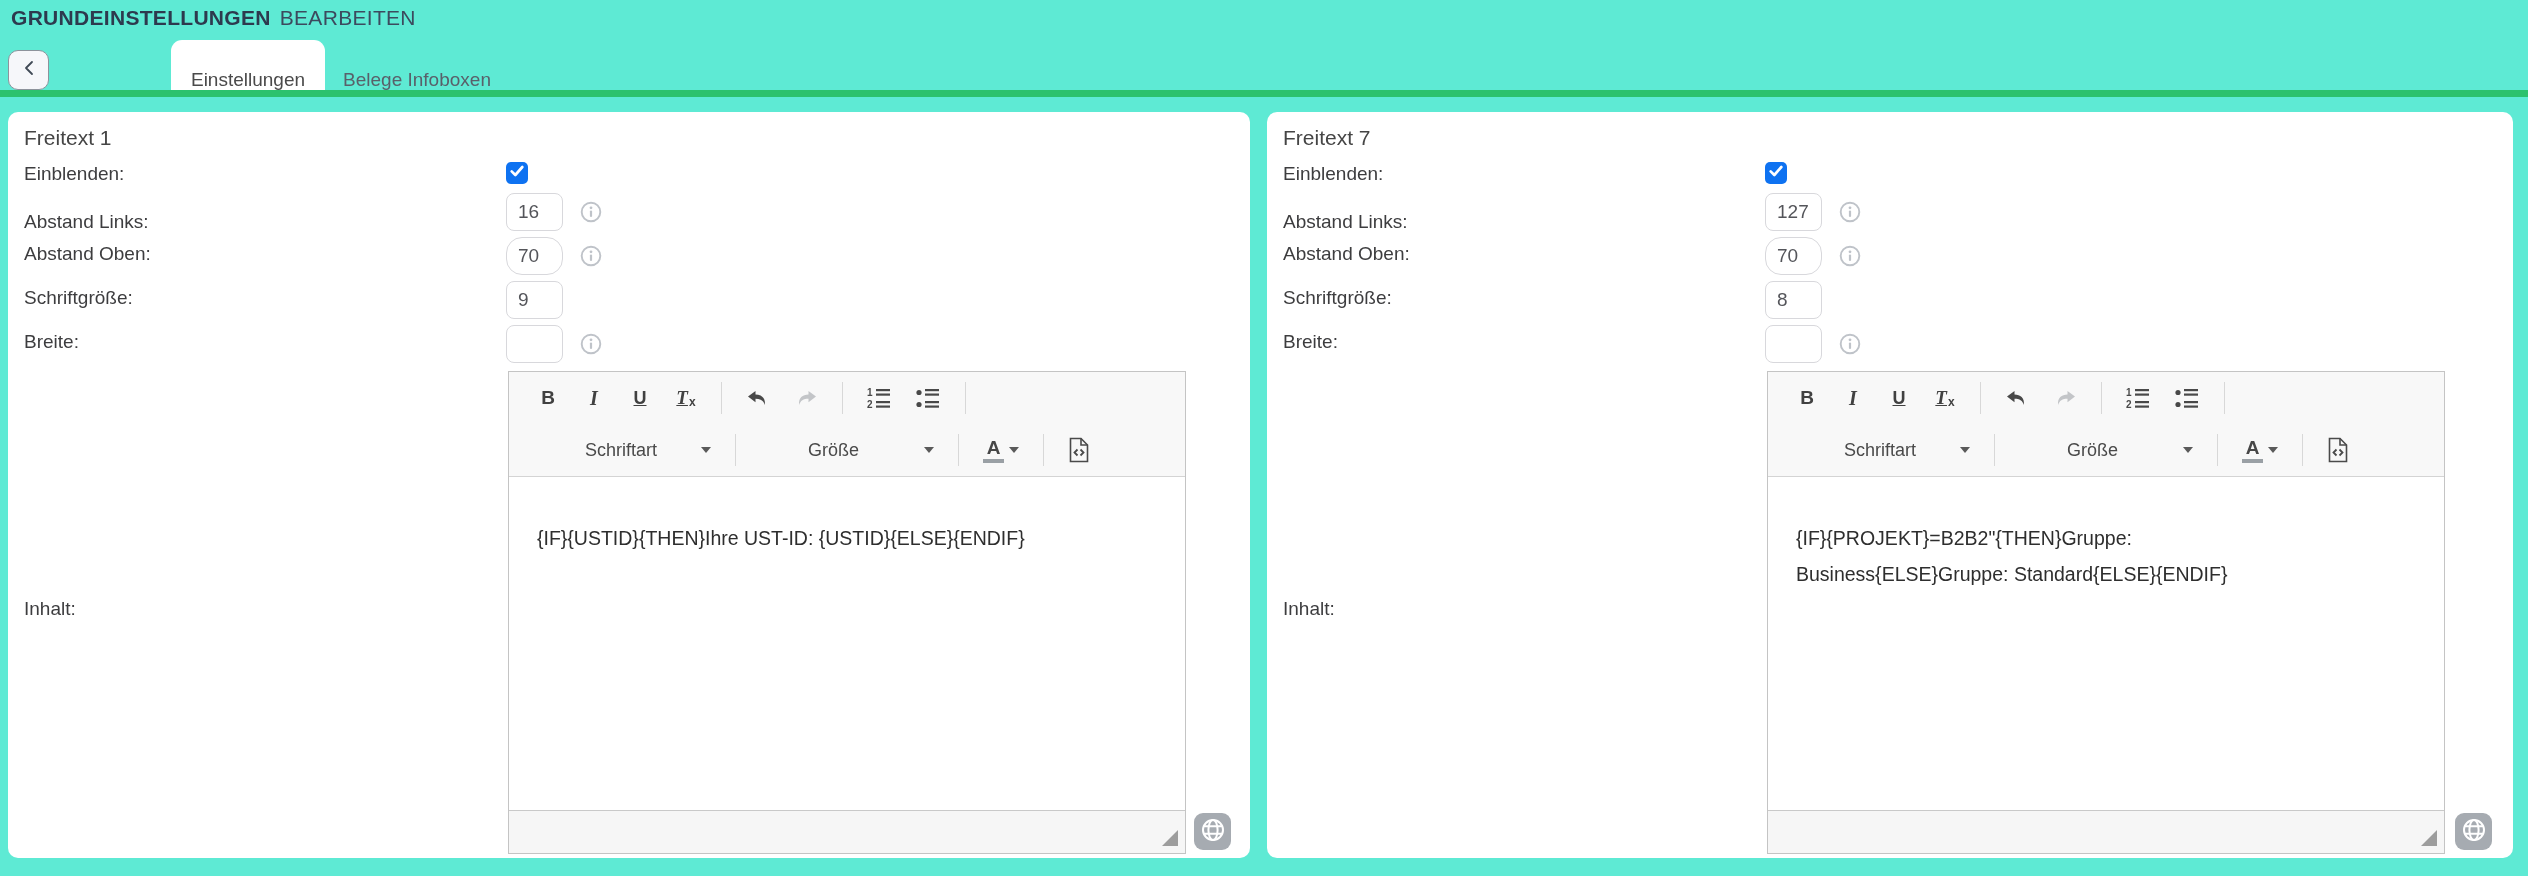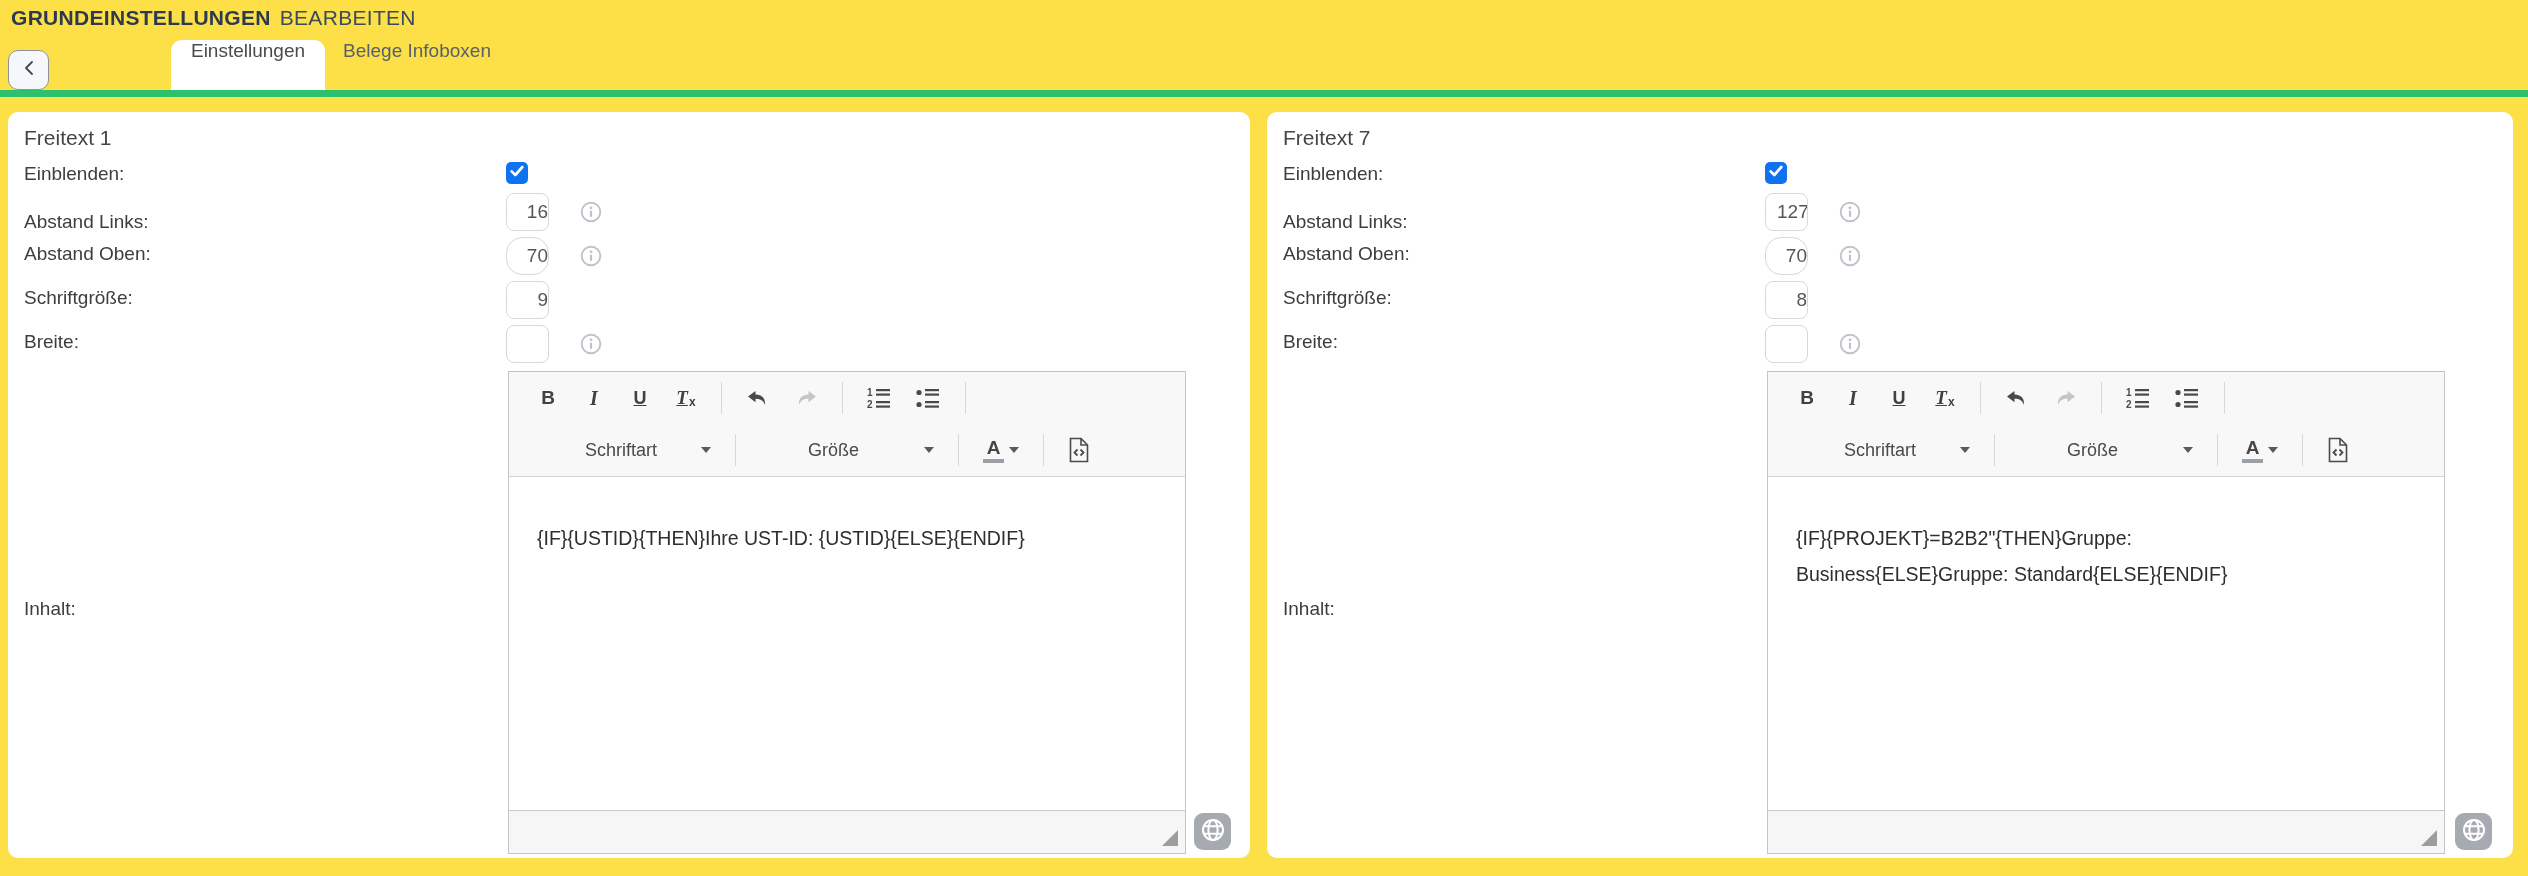--- a/index.html
+++ b/index.html
@@ -1,43 +1,43 @@
 <!DOCTYPE html>
 <html><head>
 <meta charset="utf-8">
 <style>
   html,body{margin:0;padding:0;background:#f3f4f8;font-family:"Liberation Sans",sans-serif;}
-  .page{position:relative;width:2528px;height:876px;background:#fde047;overflow:hidden;}
+  .page{position:relative;width:2528px;height:876px;background:#5eead4;overflow:hidden;}
 
   
   .page-title{position:absolute;left:11px;top:6px;font-size:21px;letter-spacing:.3px;white-space:nowrap;}
   .page-title .t-main{font-weight:700;color:#2d3a4e;}
   .page-title .t-sub{font-weight:400;color:#3c4a5e;margin-left:9px;}
   .back-btn{position:absolute;left:8px;top:50px;width:41px;height:40px;border:1.5px solid #8d939c;border-radius:10px;
     display:flex;align-items:center;justify-content:center;background:#f6f7fa;box-sizing:border-box;cursor:pointer;}
-  .tab{position:absolute;top:40px;height:51px;display:flex;align-items:flex-start;justify-content:center;
+  .tab{position:absolute;top:40px;height:51px;display:flex;align-items:flex-end;justify-content:center;
     font-size:19px;cursor:pointer;}
   .tab.active{left:171px;width:154px;background:#ffffff;border-radius:11px 11px 0 0;color:#4a4a4a;}
   .tab.inactive{left:327px;width:180px;color:#59606a;}
   .green-rule{position:absolute;left:0;top:90px;width:2528px;height:7px;background:#2cc26d;}
 
   
   .panel{position:absolute;top:112px;height:746px;background:#fff;border-radius:10px;}
   .panel.p1{left:8px;width:1242px;text-decoration:underline;}
   .panel.p2{left:1267px;width:1246px;}
   .panel-title{position:absolute;left:16px;top:14px;font-size:21px;color:#454545;}
   .row-label{position:absolute;left:16px;font-size:19px;line-height:24px;color:#3d3d3f;white-space:nowrap;}
   .lbl-einblenden{top:50px;} .lbl-links{top:98px;} .lbl-oben{top:130px;}
   .lbl-schrift{top:174px;} .lbl-breite{top:218px;} .lbl-inhalt{top:485px;}
 
   .checkbox{position:absolute;left:498px;top:50px;width:22px;height:22px;border-radius:5px;background:#0e72f1;
     display:flex;align-items:center;justify-content:center;cursor:pointer;}
-  .num-input{position:absolute;left:498px;width:43px;height:38px;box-sizing:border-box;border:1.5px solid #d8d8dc;
+  .num-input{position:absolute;left:498px;width:57px;height:38px;box-sizing:border-box;border:1.5px solid #d8d8dc;
     border-radius:8px;padding:0 0 0 11px;font-size:19px;color:#54555a;font-family:"Liberation Sans",sans-serif;
-    background:#fff;outline:none;text-align:right;}
+    background:#fff;outline:none;}
   .in-links{top:81px;} .in-oben{top:125px;border-radius:16px;} .in-schrift{top:169px;} .in-breite{top:213px;}
   .info{position:absolute;left:572px;width:22px;height:22px;cursor:pointer;}
   .info-links{top:89px;} .info-oben{top:133px;} .info-breite{top:221px;}
 
   
   .editor{position:absolute;left:500px;top:259px;width:678px;box-sizing:border-box;border:1px solid #c4c4c4;background:#fff;}
   .toolbar{height:105px;background:#f8f8f8;border-bottom:1px solid #d4d4d4;padding-left:28px;box-sizing:border-box;}
   .tb-row{height:52px;display:flex;align-items:center;gap:24px;}
   .tb-btn{min-width:22px;display:flex;align-items:flex-end;justify-content:center;cursor:pointer;color:#414141;}
   .g-bold{font-weight:700;font-size:19px;}

